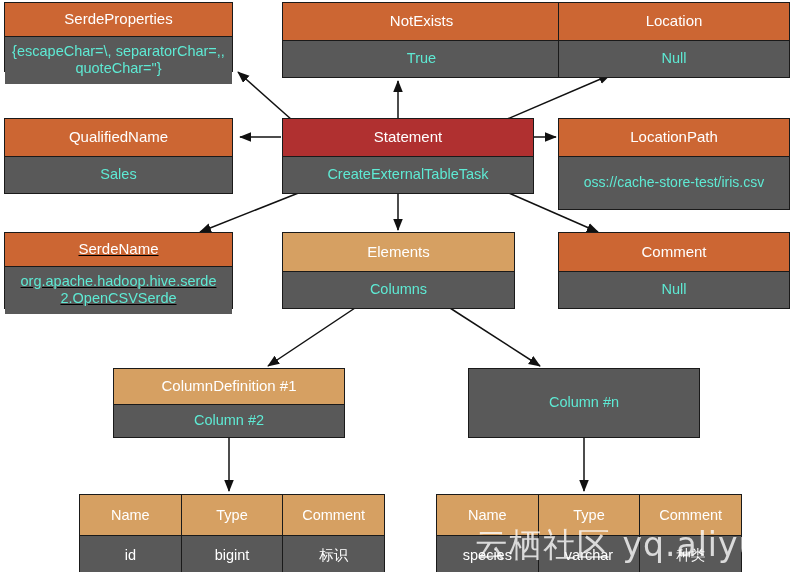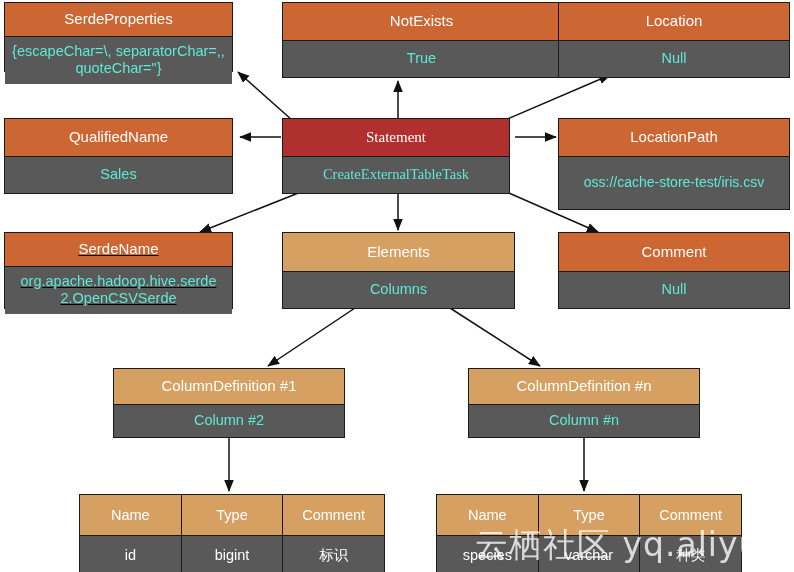--- a/index.html
+++ b/index.html
@@ -167,21 +167,21 @@
   <div class="node" style="left:558px; top:2px; width:232px; height:76px;">
     <div class="hdr orange" style="height:38px;">Location</div>
     <div class="body">Null</div>
   </div>
 
   <div class="node" style="left:4px; top:118px; width:229px; height:76px;">
     <div class="hdr orange" style="height:38px;">QualifiedName</div>
     <div class="body">Sales</div>
   </div>
 
-  <div class="node" style="left:282px; top:118px; width:228px; height:76px;font-family:Liberation Serif, serif;">
+  <div class="node" style="left:282px; top:118px; width:252px; height:76px;">
     <div class="hdr red" style="height:38px;">Statement</div>
     <div class="body">CreateExternalTableTask</div>
   </div>
 
   <div class="node" style="left:558px; top:118px; width:232px; height:92px;">
     <div class="hdr orange" style="height:38px;">LocationPath</div>
     <div class="body" style="font-size:14px;">oss://cache-store-test/iris.csv</div>
   </div>
 
   <div class="node" style="left:4px; top:232px; width:229px; height:77px;text-decoration:underline;">
@@ -199,21 +199,20 @@
     <div class="hdr orange" style="height:39px;">Comment</div>
     <div class="body">Null</div>
   </div>
 
   <div class="node" style="left:113px; top:368px; width:232px; height:70px;">
     <div class="hdr tan" style="height:36px;">ColumnDefinition #1</div>
     <div class="body">Column #2</div>
   </div>
 
   <div class="node" style="left:468px; top:368px; width:232px; height:70px;">
-    <div class="hdr tan" style="height:36px;">ColumnDefinition #n</div>
     <div class="body">Column #n</div>
   </div>
 
   <div class="coltable" style="left:79px; top:494px; width:306px; height:82px;">
     <div class="trow head">
       <div class="cell">Name</div>
       <div class="cell">Type</div>
       <div class="cell">Comment</div>
     </div>
     <div class="trow">

